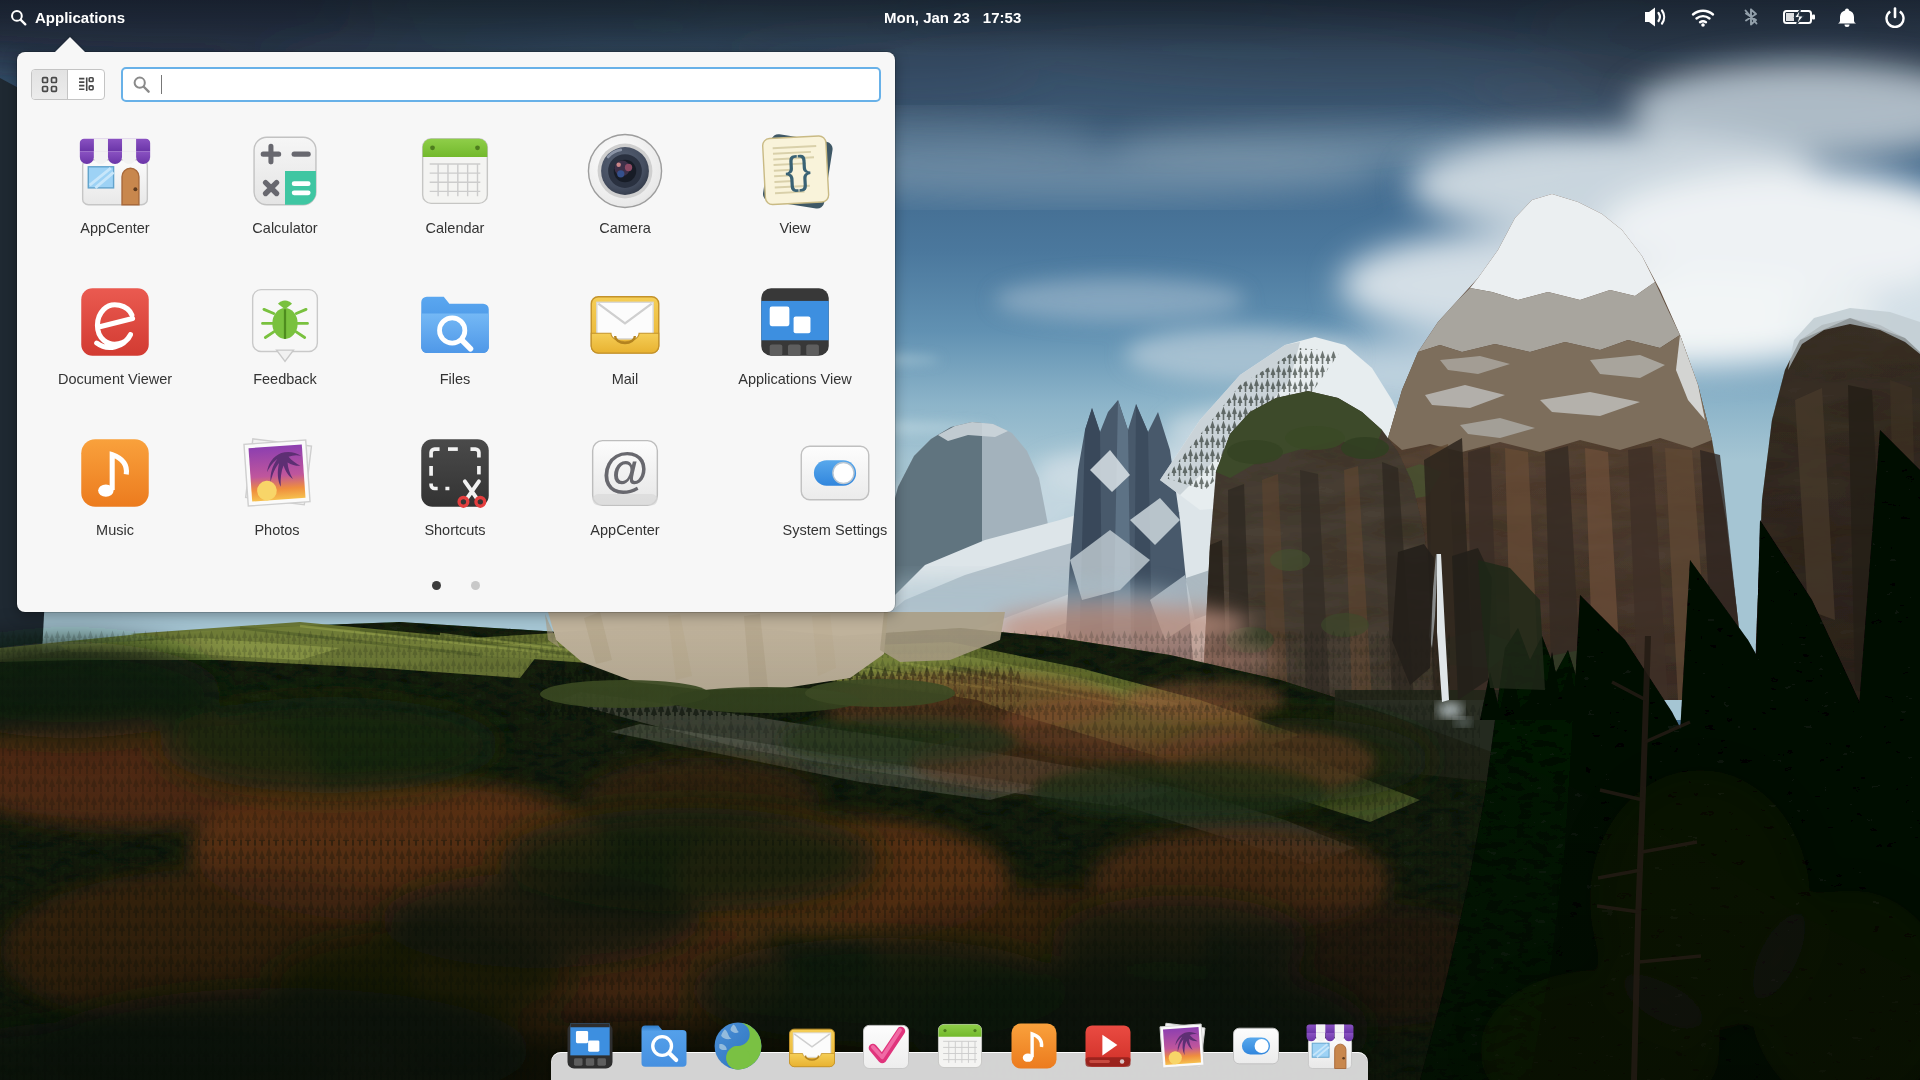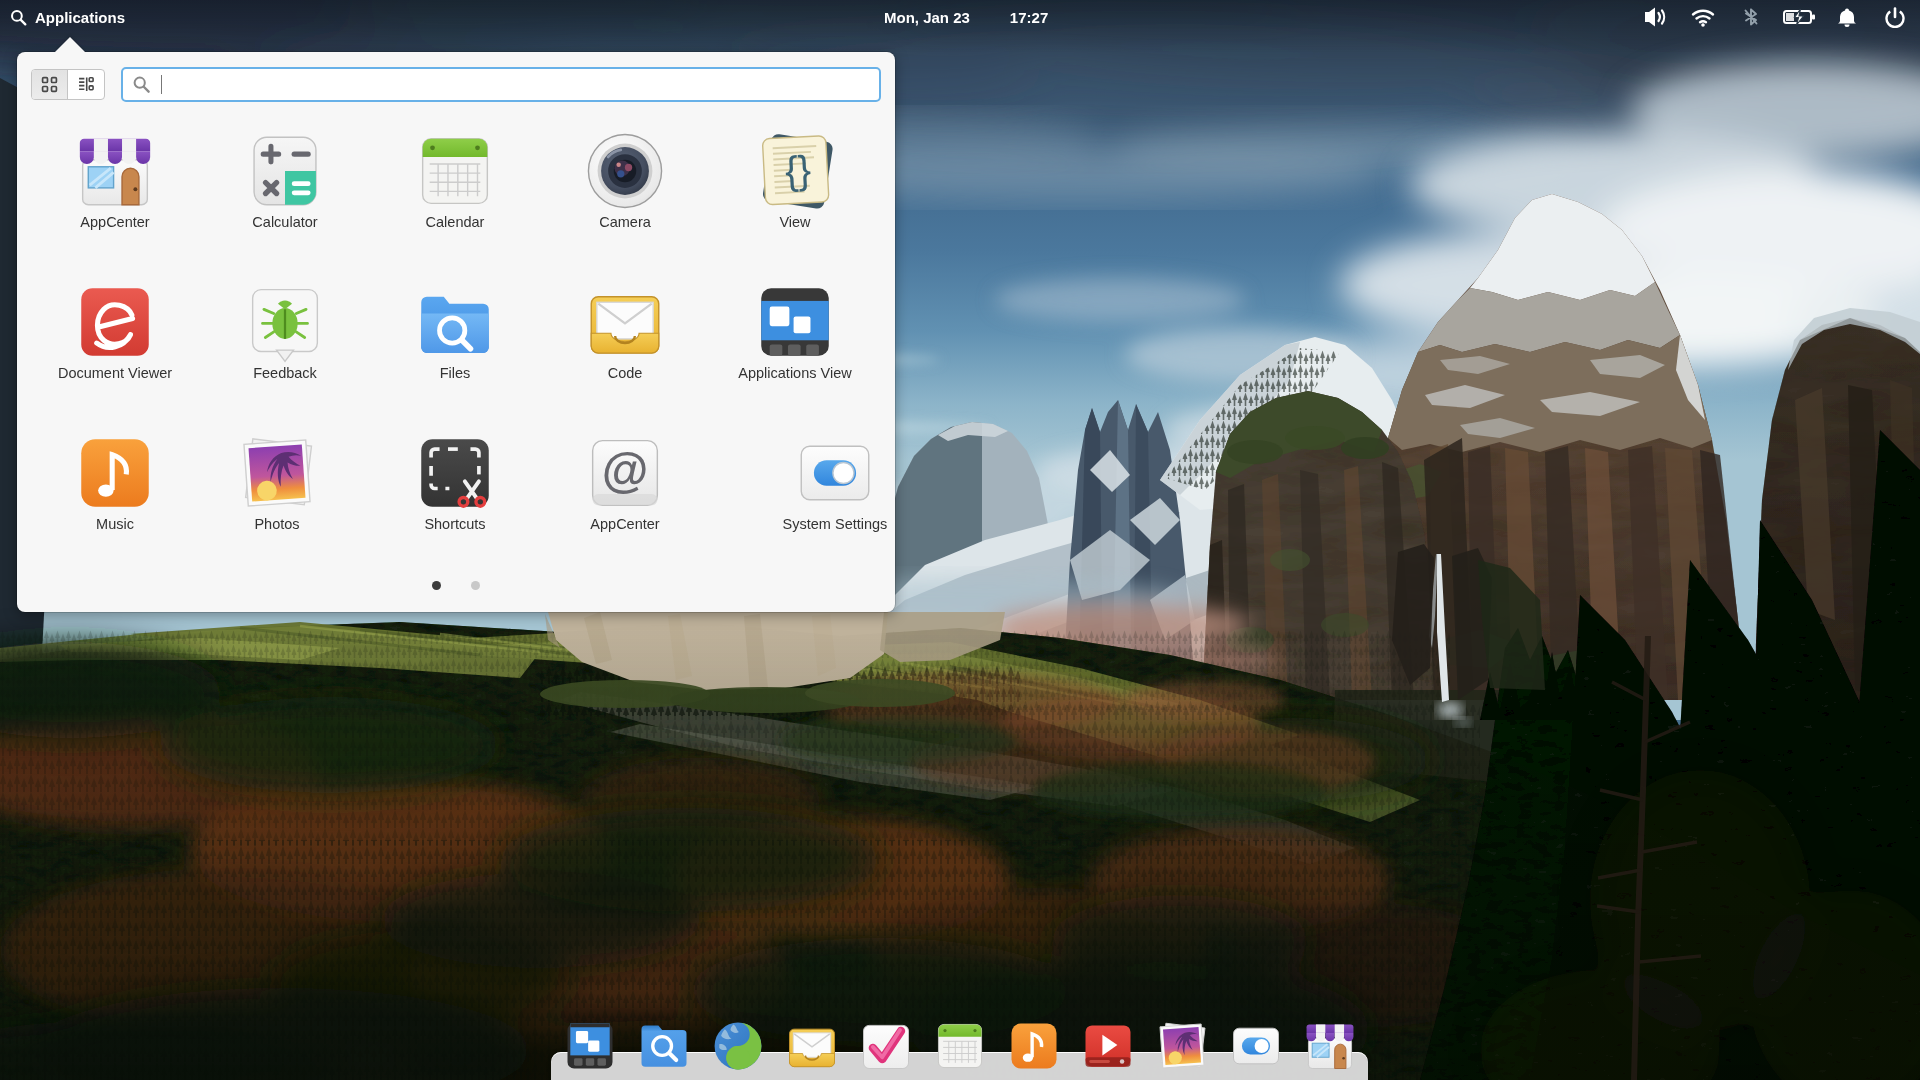--- a/index.html
+++ b/index.html
@@ -2,36 +2,36 @@
 <html><head>
 <meta charset="utf-8">
 <style>
 * { margin:0; padding:0; box-sizing:border-box; }
 html,body { width:1920px; height:1080px; overflow:hidden; font-family:"Liberation Sans", sans-serif; }
 #stage { position:relative; width:1920px; height:1080px; overflow:hidden; background:#47718f;text-align:right; }
 #wall { position:absolute; left:0; top:0; }
 
 #panel { position:absolute; left:0; top:0; width:1920px; height:34px; z-index:5; color:#fff; }
 #panel .apps { position:absolute; left:10px; top:0; height:34px; display:flex; align-items:center; gap:8px; font-weight:700; font-size:15px; }
-#panel .clock { position:absolute; left:884px; top:0; height:34px; display:flex; align-items:center; gap:40px; font-weight:700; font-size:15px; }
+#panel .clock { position:absolute; left:884px; top:0; height:34px; display:flex; align-items:center; gap:13px; font-weight:700; font-size:15px; }
 #panel .tray { position:absolute; right:1px; top:0; height:34px; display:flex; align-items:center; }
 #panel .tray svg { display:block; }
 
 #launcher { position:absolute; left:17px; top:52px; width:878px; height:560px; background:#f7f7f7; border-radius:8px; box-shadow:0 3px 14px rgba(0,0,0,0.35), 0 0 0 1px rgba(0,0,0,0.15); z-index:4; }
 #launcher .arrow { position:absolute; left:38px; top:-15px; width:0; height:0; border-left:15px solid transparent; border-right:15px solid transparent; border-bottom:15px solid #f7f7f7; filter:drop-shadow(0 -2px 1px rgba(0,0,0,0.12)); }
 #launcher .toggles { position:absolute; left:14px; top:17px; width:74px; height:31px; display:flex; border:1px solid #c4c4c4; border-radius:4px; overflow:hidden; background:#fff; }
 #launcher .toggles .tb { width:37px; height:100%; display:flex; align-items:center; justify-content:center; }
 #launcher .toggles .tb.sel { background:linear-gradient(#e2e2e2,#ececec); border-right:1px solid #c4c4c4; }
 #launcher .search { position:absolute; left:104px; top:15px; width:760px; height:35px; background:#fff; border:2px solid #68b1e8; border-radius:5px; display:flex; align-items:center; padding-left:9px; }
 #launcher .search .cursor { width:1px; height:19px; background:#777; margin-left:10px; }
 #grid { position:absolute; left:13px; top:86px; width:850px; }
 .cell { position:absolute; width:170px; height:151px; display:flex; flex-direction:column; align-items:center; }
 .cell .ic { width:170px; height:66px; display:flex; align-items:center; justify-content:center; }
 .cell .ic svg { flex-shrink:0; }
-.cell .lbl { margin-top:10px; font-size:14.5px; color:#333; white-space:nowrap; }
+.cell .lbl { margin-top:16px; font-size:14.5px; color:#333; white-space:nowrap; }
 #dots { position:absolute; left:0; bottom:22px; width:878px; display:flex; justify-content:center; gap:30px; }
 #dots i { width:9px; height:9px; border-radius:50%; background:#c9c9c9; }
 #dots i.on { background:#3c3c3c; }
 
 #dockbg { position:absolute; left:551px; top:1052px; width:817px; height:40px; background:rgba(227,227,227,0.93); border-radius:10px 10px 0 0; box-shadow:inset 0 1px 0 rgba(255,255,255,0.9), 0 0 4px rgba(0,0,0,0.25); z-index:3; }
 #dock { position:absolute; left:551px; top:1016px; width:817px; height:64px; display:flex; justify-content:center; align-items:flex-start; gap:14px; z-index:4; }
 #dock svg { display:block; }
 </style>
 </head>
 <body>
@@ -387,21 +387,21 @@
 <div id="panel">
   <div class="apps">
     <svg width="17" height="17" viewBox="0 0 16 16">
           <circle cx="6.5" cy="6.5" r="4.6" fill="none" stroke="#fff" stroke-width="1.9"></circle>
           <line x1="10.2" y1="10.2" x2="14.4" y2="14.4" stroke="#fff" stroke-width="2.2" stroke-linecap="round"></line>
         </svg>
     <span>Applications</span>
   </div>
   <div class="clock">
         <span>Mon, Jan 23</span>
-        <span>17:27</span>
+        <span>17:53</span>
       </div>
   <div class="tray">
 <svg width="48" height="22" viewBox="0 0 48 22">
           <g fill="#fff">
             <path d="M14,6 L18,6 L24,1.5 L24,20.5 L18,16 L14,16 Z"></path>
             <path d="M27.5,7 a7,7 0 0 1 0,8" stroke="#fff" stroke-width="2.2" fill="none" stroke-linecap="round"></path>
             <path d="M31,4.5 a11,11 0 0 1 0,13" stroke="#fff" stroke-width="2.2" fill="none" stroke-linecap="round"></path>
           </g>
         </svg>
 <svg width="48" height="22" viewBox="0 0 48 22">
@@ -649,21 +649,21 @@
                   <stop offset="1" stop-color="#e8b231"></stop>
                 </linearGradient>
               </defs>
 <rect x="8" y="14" width="48" height="40" rx="5" fill="url(#magg8)" stroke="#c3922a"></rect>
 <rect x="12" y="18" width="40" height="26" fill="#fcfcfc" stroke="#d8d8d8"></rect>
 <path d="M13,19 L32,33 L51,19" fill="none" stroke="#cfcfcf" stroke-width="1.6"></path>
 <path d="M8,40 L22,40 a10,6 0 0 0 20,0 L56,40 L56,49 a5,5 0 0 1 -5,5 L13,54 a5,5 0 0 1 -5,-5 Z" fill="url(#magg8)" stroke="#c3922a" stroke-width="0.8"></path>
 <path d="M25,42 a7,5 0 0 0 14,0" fill="none" stroke="#b3831f" stroke-width="1.6"></path>
 </svg>
           </div>
-          <div class="lbl">Code</div>
+          <div class="lbl">Mail</div>
         </div>
 <div class="cell" style="left:680px;top:151px">
           <div class="ic">
             <svg width="90" height="90" viewBox="0 0 64 64">
 <rect x="8" y="8" width="48" height="48" rx="7" fill="#383838"></rect>
 <rect x="8" y="17" width="48" height="28" fill="#3d8fe0"></rect>
 <rect x="14" y="21" width="14" height="14" rx="1.5" fill="#fff"></rect>
 <rect x="31" y="28" width="12" height="12" rx="1.5" fill="#fff"></rect>
 <rect x="14" y="48" width="9" height="8" rx="1.5" fill="#5e5e5e"></rect>
 <rect x="27" y="48" width="9" height="8" rx="1.5" fill="#5e5e5e"></rect>

